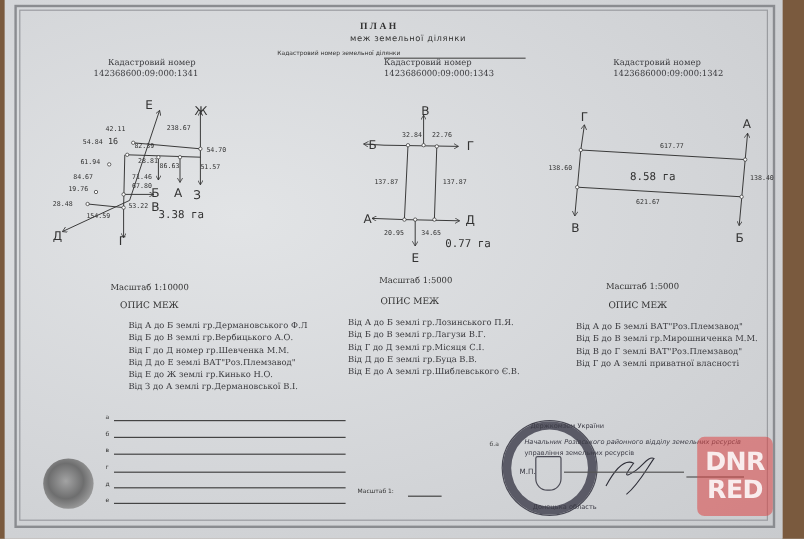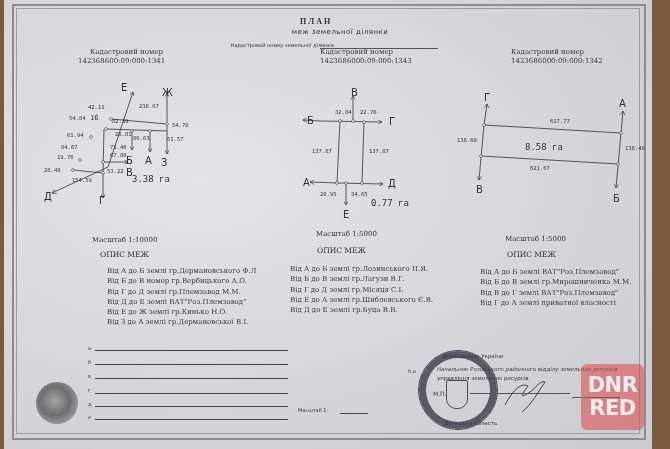--- a/index.html
+++ b/index.html
@@ -235,32 +235,32 @@
 
 <div class="scale" style="left:92px;top:236px;">Масштаб 1:10000</div>
 <div class="heading" style="left:100px;top:250px;">ОПИС МЕЖ</div>
 <div class="scale" style="left:316px;top:230px;">Масштаб 1:5000</div>
 <div class="heading" style="left:317px;top:246px;">ОПИС МЕЖ</div>
 <div class="scale" style="left:505px;top:235px;">Масштаб 1:5000</div>
 <div class="heading" style="left:507px;top:250px;">ОПИС МЕЖ</div>
 
 <div class="desc" style="left:71px;top:266px;margin-left:36px;">
   <div>Від А до Б землі гр.Дермановського Ф.Л</div>
-  <div>Від Б до В номер гр.Вербицького А.О.</div>
-  <div>Від Г до Д землі гр.Племзавод М.М.</div>
+  <div>Від Б до В землі гр.Вербицького А.О.</div>
+  <div>Від Г до Д номер гр.Шевченка М.М.</div>
   <div>Від Д до Е землі ВАТ"Роз.Племзавод"</div>
   <div>Від Е до Ж землі гр.Кинько Н.О.</div>
   <div>Від З до А землі гр.Дермановської В.І.</div>
 </div>
 <div class="desc" style="left:290px;top:264px;">
   <div>Від А до Б землі гр.Лозинського П.Я.</div>
   <div>Від Б до В землі гр.Лагузи В.Г.</div>
   <div>Від Г до Д землі гр.Місяця С.І.</div>
+  <div>Від Д до Е землі гр.Буца В.В.</div>
   <div>Від Е до А землі гр.Шиблевського Є.В.</div>
-  <div>Від Д до Е землі гр.Буца В.В.</div>
 </div>
 <div class="desc" style="left:480px;top:267px;">
   <div>Від А до Б землі ВАТ"Роз.Племзавод"</div>
   <div>Від Б до В землі гр.Мирошниченка М.М.</div>
   <div>Від В до Г землі ВАТ"Роз.Племзавод"</div>
   <div>Від Г до А землі приватної власності</div>
 </div>
 
 <div class="blank-row" style="top:345px;">а</div>
 <div class="blank-line" style="top:350px;"></div>

